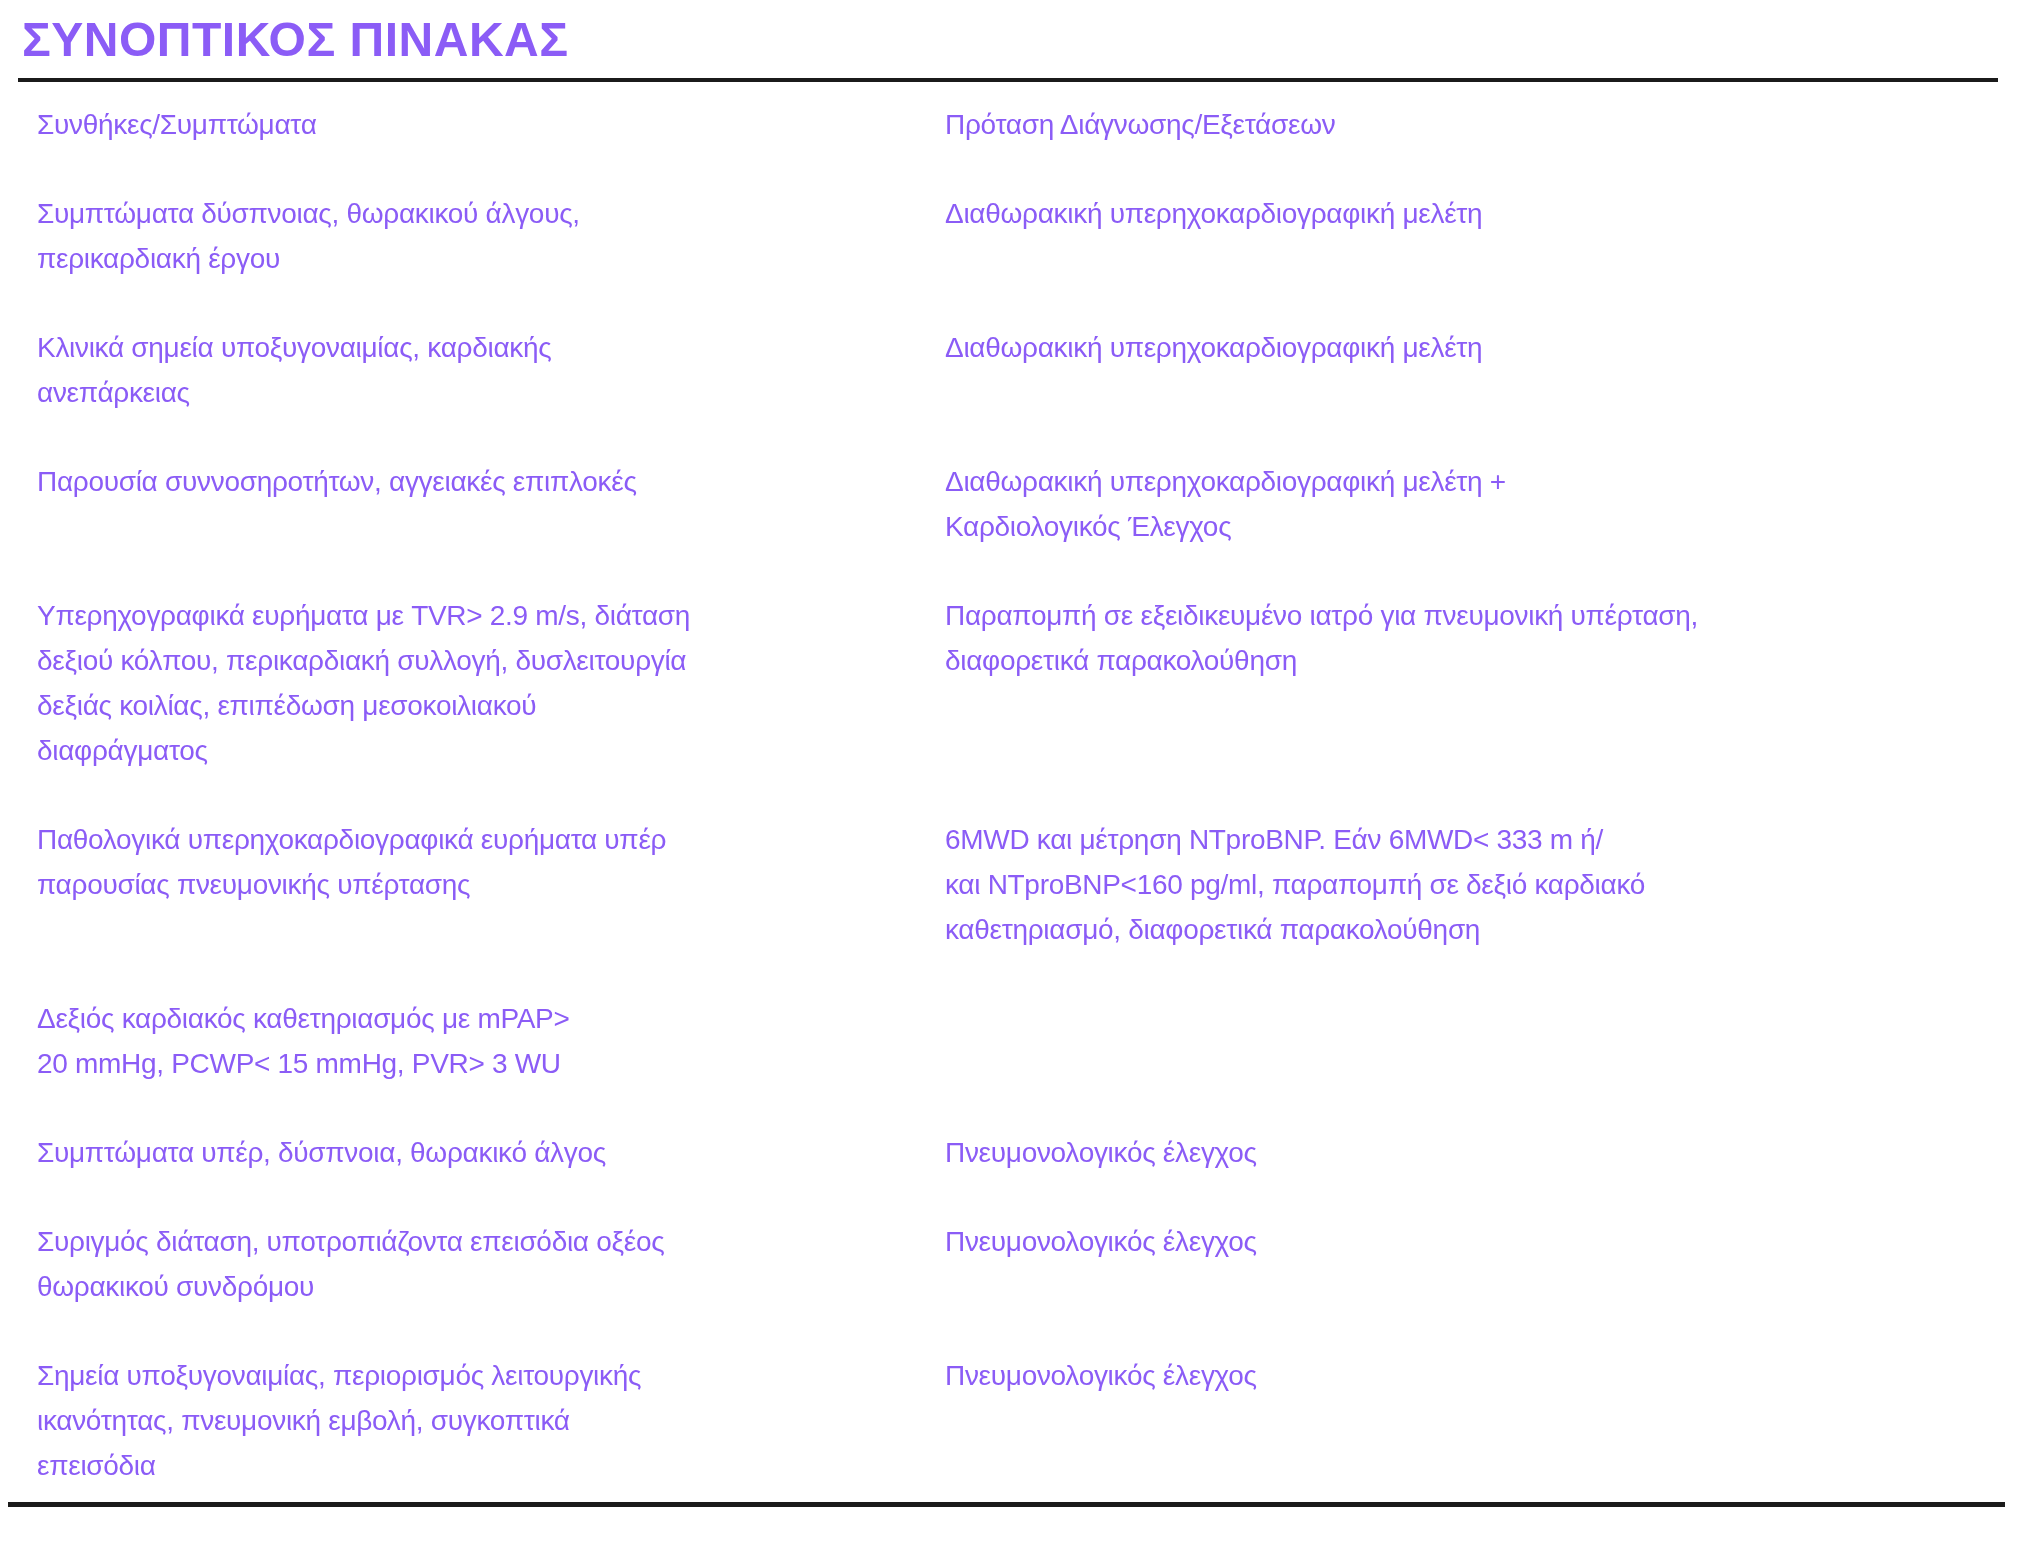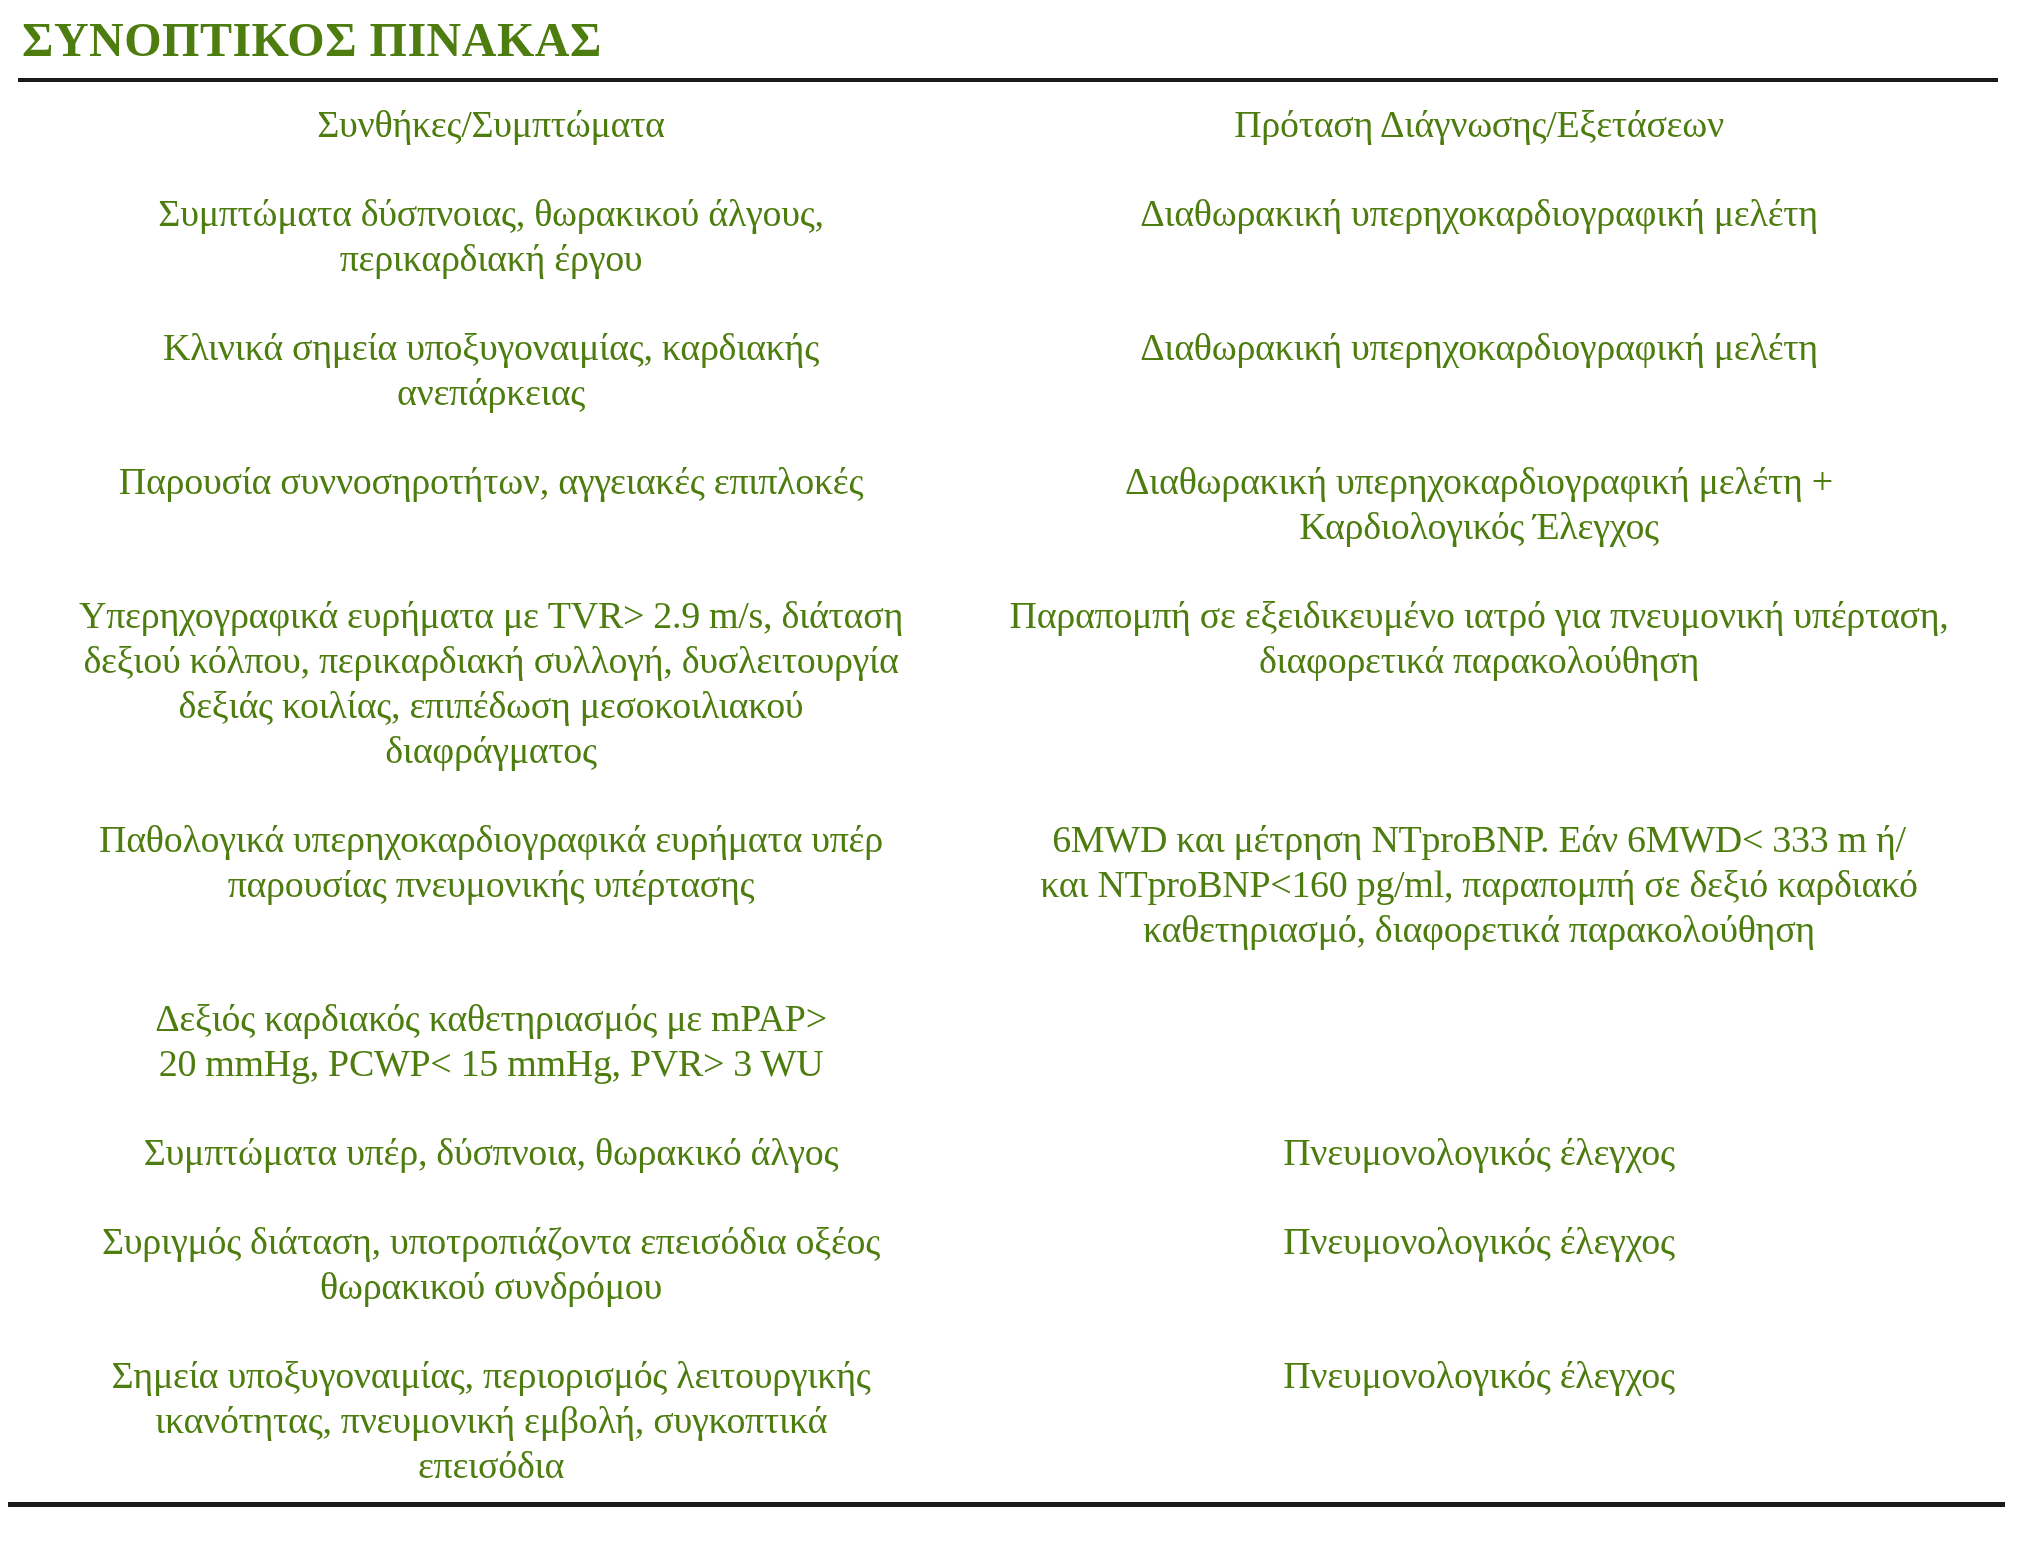--- a/index.html
+++ b/index.html
@@ -5,22 +5,22 @@
   html, body {
     margin: 0;
     padding: 0;
     background: #ffffff;
   }
   .page {
     position: relative;
     width: 2029px;
     height: 1544px;
     background: #ffffff;
-    color: #4d7c0f;
-    font-family: Liberation Serif, serif;
+    color: #8b5cf6;
+    font-family: Liberation Sans, sans-serif;
     overflow: hidden;
   }
   .title {
     position: absolute;
     left: 22px;
     top: 12px;
     font-size: 48px;
     font-weight: bold;
     letter-spacing: 0.5px;
     white-space: pre;
@@ -44,25 +44,24 @@
     left: 37px;
     top: 102px;
     right: 16px;
   }
   .t-row {
     display: grid;
     grid-template-columns: 908px 1fr;
     margin-bottom: 44px;
   }
   .cell {
-    font-size: 38px;
+    font-size: 28px;
     line-height: 45px;
     letter-spacing: -0.3px;
     white-space: pre;
-    text-align: center;
   }
 </style>
 </head>
 <body>
 
 <div class="page">
 
   <div class="title">ΣΥΝΟΠΤΙΚΟΣ ΠΙΝΑΚΑΣ</div>
 
   <div class="rule-top"></div>

